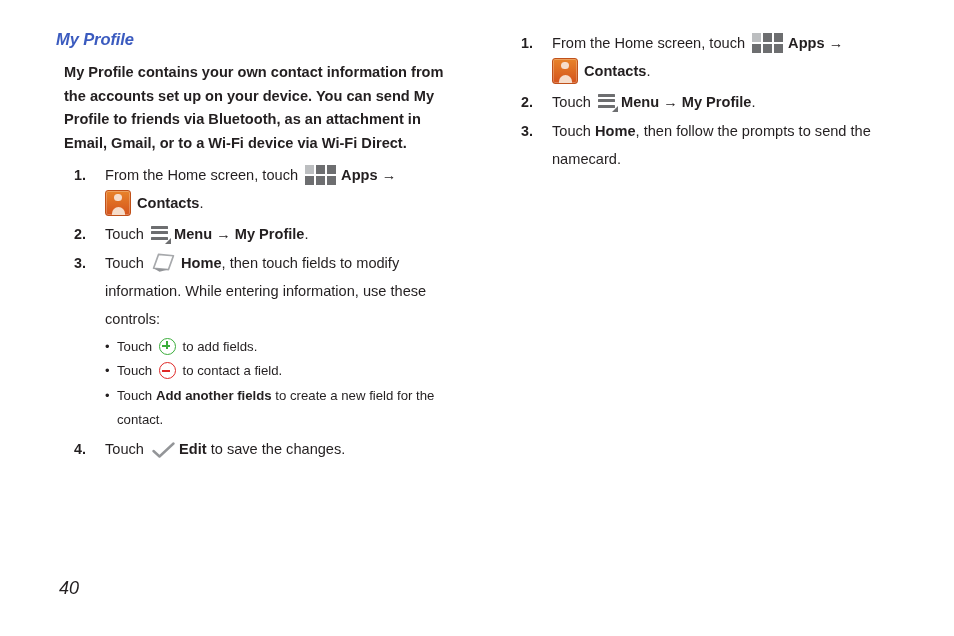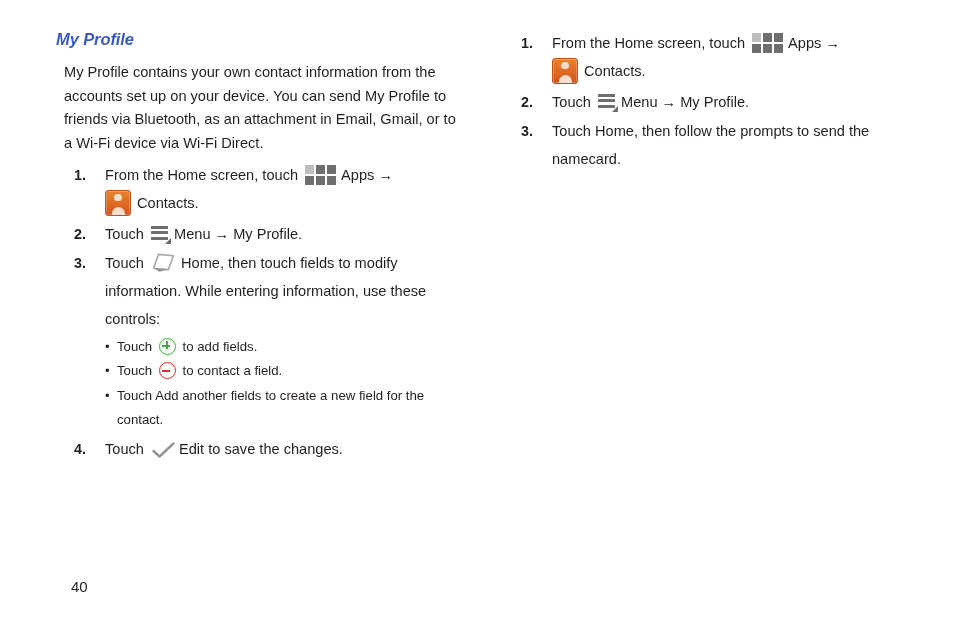--- a/index.html
+++ b/index.html
@@ -44,20 +44,21 @@
   .h-italic { font-style: italic; }
 
   
   .para {
     font-size: 14.6px;
     line-height: 23.5px;
     color: #231f20;
     margin: 0 0 6px 0;
     padding-left: 8px;
     width: 400px;
+    font-weight: bold;
   }
 
   
   ol.steps {
     list-style: none;
     margin: 0;
     padding: 0;
   }
   ol.steps > li {
     position: relative;
@@ -70,21 +71,21 @@
   ol.steps > li > .num {
     position: absolute;
     left: 18px;
     top: 0;
     font-weight: bold;
     font-size: 14.3px;
   }
   .col-right ol.steps > li { padding-left: 50px; }
   .col-right ol.steps > li > .num { left: 19px; }
 
-  b, .b { font-weight: normal; }
+  b, .b { font-weight: bold; }
 
   
   ul.bullets {
     list-style: none;
     margin: 2px 0 0 0;
     padding: 0;
   }
   ul.bullets > li {
     position: relative;
     padding-left: 12px;
@@ -214,24 +215,25 @@
   .ico-check {
     width: 23px; height: 17px;
     margin: 0 4px 3px 4px;
   }
 
   .arrow { font-size: 14.5px; }
 
   
   .page-number {
     position: absolute;
-    left: 71px;
+    left: 59px;
     top: 578px;
-    font-size: 15px;
-    color: #231f20;
+    font-size: 18px;
+    color: #231f20;
+    font-style: italic;
   }
 </style>
 </head>
 <body>
 
 <div class="page">
 
   <div class="col col-left">
 
     <h2 class="h-section h-italic">My Profile</h2>

